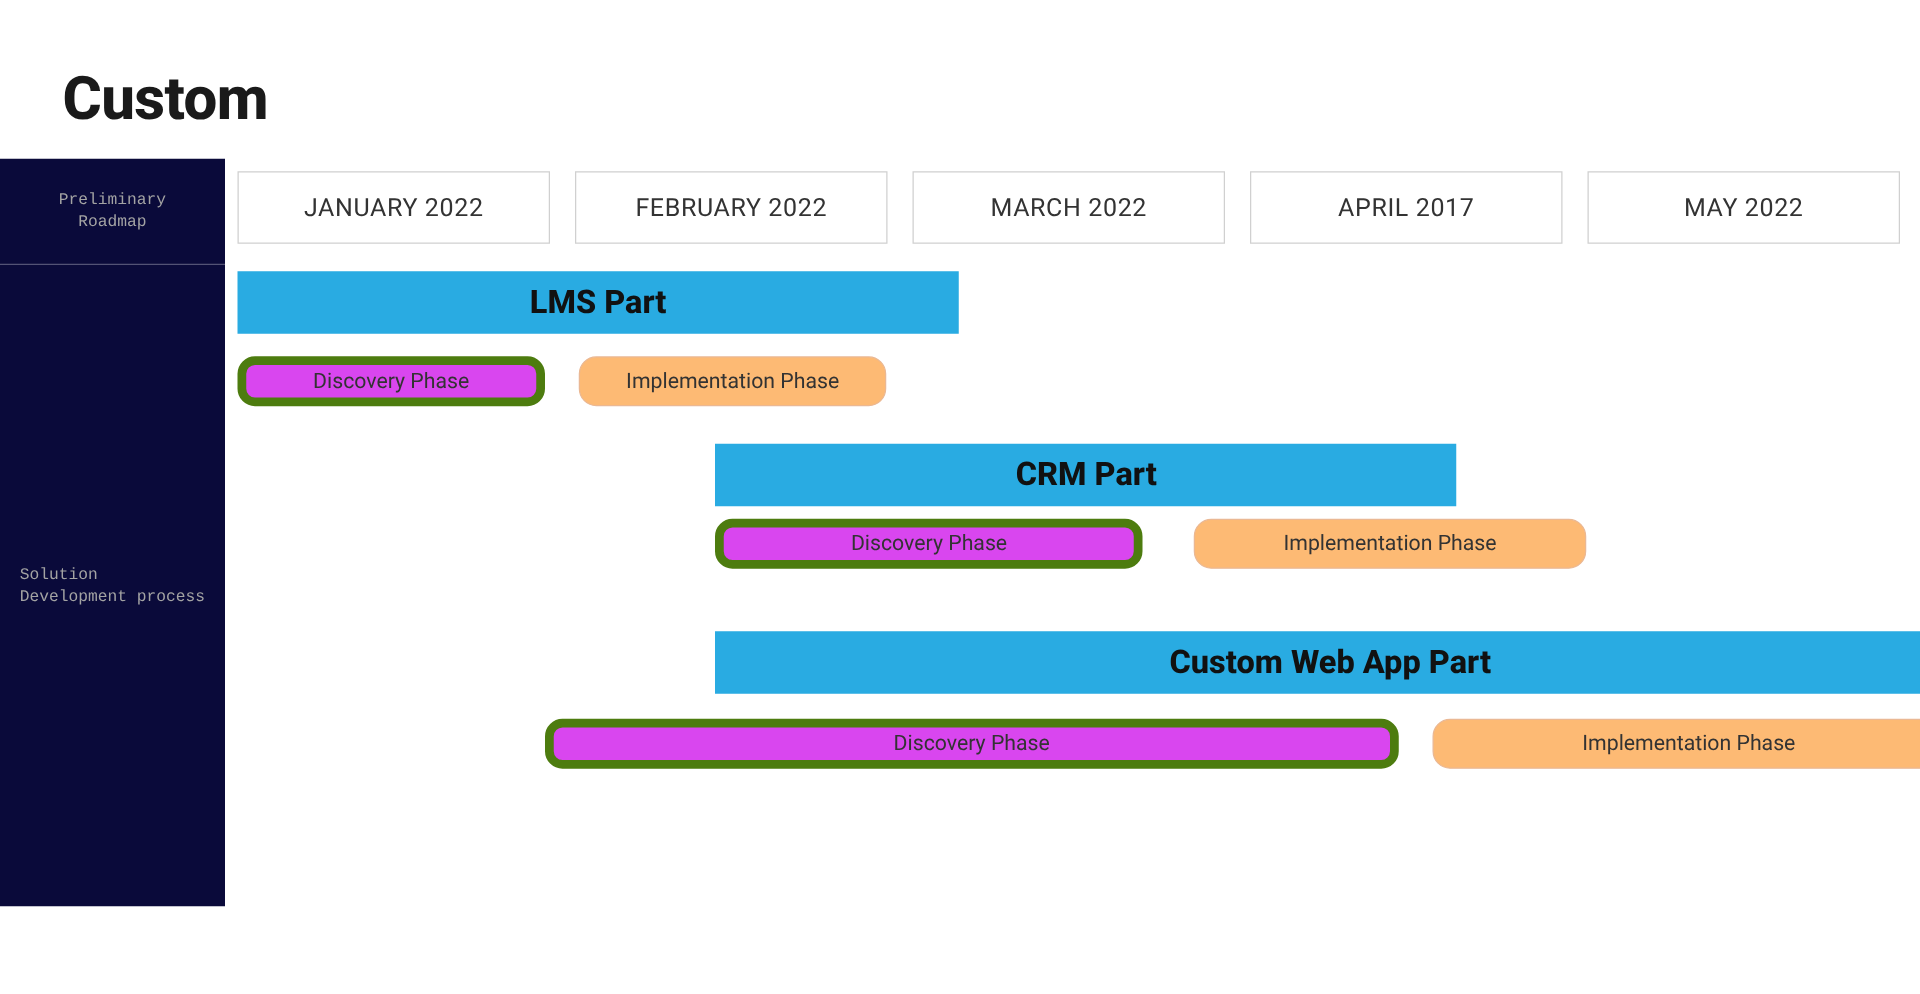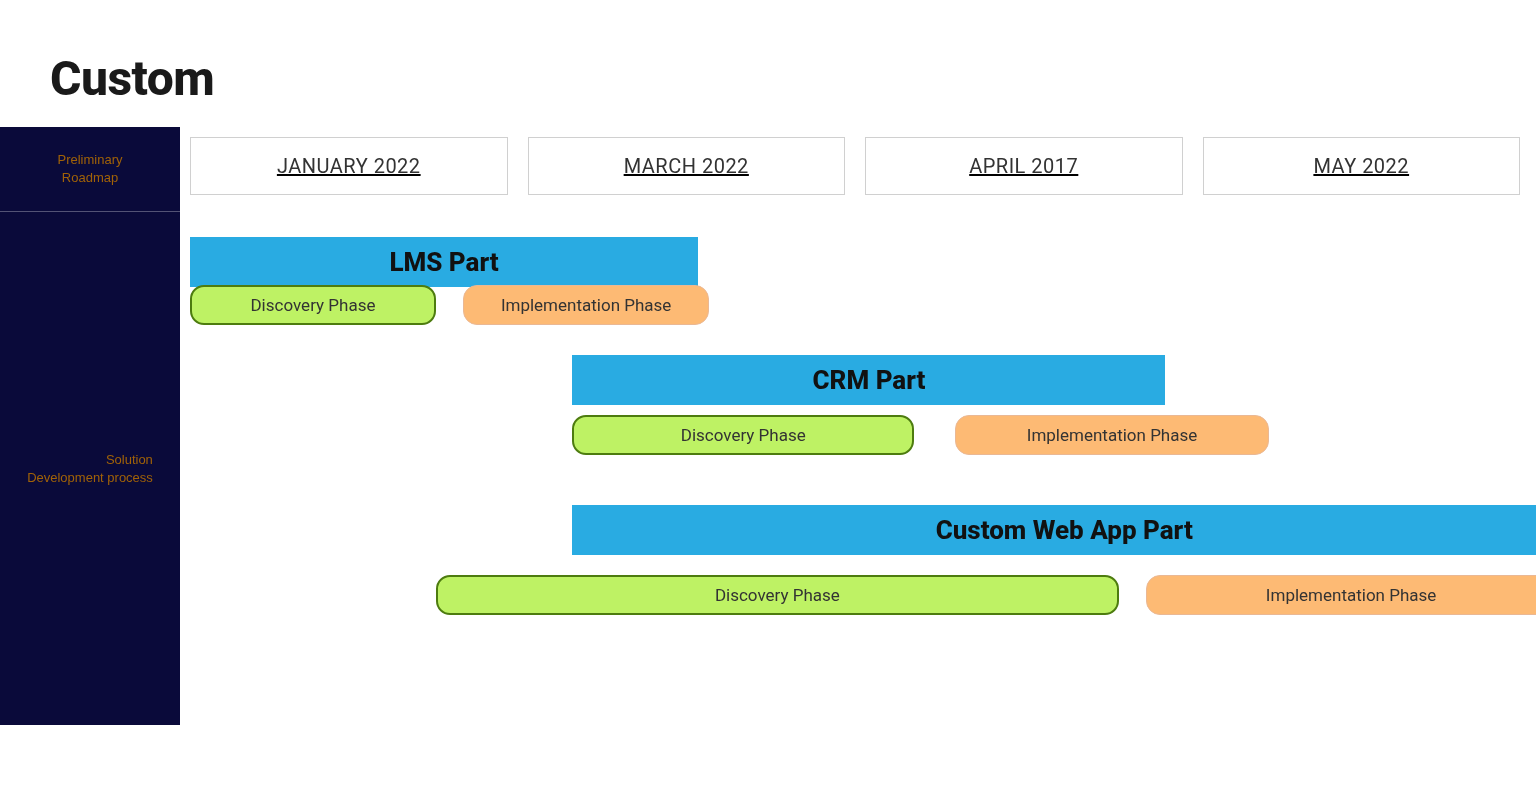--- a/index.html
+++ b/index.html
@@ -21,51 +21,50 @@
       padding: 50px 0 20px 50px;
       letter-spacing: -0.5px;
     }
     .roadmap-container {
       display: flex;
       width: 100%;
     }
     .sidebar {
       width: 180px;
       background: #0a0a3a;
-      color: #a16207;
+      color: #a3a3a3;
       display: flex;
       flex-direction: column;
-      font-family: Liberation Sans, sans-serif;
+      font-family: Liberation Mono, monospace;
       font-size: 13px;
     }
     .sidebar-header {
       text-align: center;
       padding: 24px 10px;
       border-bottom: 1px solid rgba(255,255,255,0.3);
       line-height: 1.4;
     }
     .sidebar-body {
       flex: 1;
       display: flex;
       align-items: center;
       justify-content: center;
-      text-align: right;
+      text-align: left;
       padding: 0 2px;
       min-height: 500px;
       line-height: 1.4;
     }
     .timeline-area {
       flex: 1;
       position: relative;
     }
     .months-row {
       display: flex;
       gap: 20px;
       padding: 10px 16px 10px 10px;
-      text-decoration: underline;
     }
     .month-cell {
       flex: 1;
       border: 1px solid #d0d0d0;
       text-align: center;
       padding: 16px 0;
       font-size: 20px;
       color: #333;
       letter-spacing: 0.5px;
     }
@@ -88,22 +87,22 @@
       position: absolute;
       border-radius: 14px;
       height: 40px;
       display: flex;
       align-items: center;
       justify-content: center;
       font-size: 17px;
       color: #333;
     }
     .phase-discovery {
-      background: #bef264;
-      border: 2px solid #4d7c0f;
+      background: #d946ef;
+      border: 7px solid #4d7c0f;
     }
     .phase-implementation {
       background: #fdba74;
       border: 1px solid #eab894;
     }
   </style>
 </head>
 <body>
 
 <h1 class="page-title">Custom</h1>
@@ -119,26 +118,27 @@
       <div>
         <div>Solution</div>
         <div>Development process</div>
       </div>
     </div>
   </div>
 
   <div class="timeline-area">
     <div class="months-row" id="months-row">
         <div class="month-cell">JANUARY 2022</div>
+        <div class="month-cell">FEBRUARY 2022</div>
         <div class="month-cell">MARCH 2022</div>
         <div class="month-cell">APRIL 2017</div>
         <div class="month-cell">MAY 2022</div>
       </div>
     <div class="gantt-area" id="gantt-area">
-        <div class="track-title" style="left: 10px; width: 508px; top: 32px;">LMS Part</div>
+        <div class="track-title" style="left: 10px; width: 577px; top: 12px;">LMS Part</div>
         <div class="phase-bar phase-discovery" style="left: 10px; width: 245.88px; top: 80px;">Discovery Phase</div>
         <div class="phase-bar phase-implementation" style="left: 283.2px; width: 245.88px; top: 80px;">Implementation Phase</div>
         <div class="track-title" style="left: 392.48px; width: 593px; top: 150px;">CRM Part</div>
         <div class="phase-bar phase-discovery" style="left: 392.48px; width: 341.5px; top: 210px;">Discovery Phase</div>
         <div class="phase-bar phase-implementation" style="left: 774.96px; width: 314.18px; top: 210px;">Implementation Phase</div>
         <div class="track-title" style="left: 392.48px; width: 983.52px; top: 300px;">Custom Web App Part</div>
         <div class="phase-bar phase-discovery" style="left: 255.88px; width: 683px; top: 370px;">Discovery Phase</div>
         <div class="phase-bar phase-implementation" style="left: 966.2px; width: 409.8px; top: 370px;">Implementation Phase</div>
       </div>
   </div>

